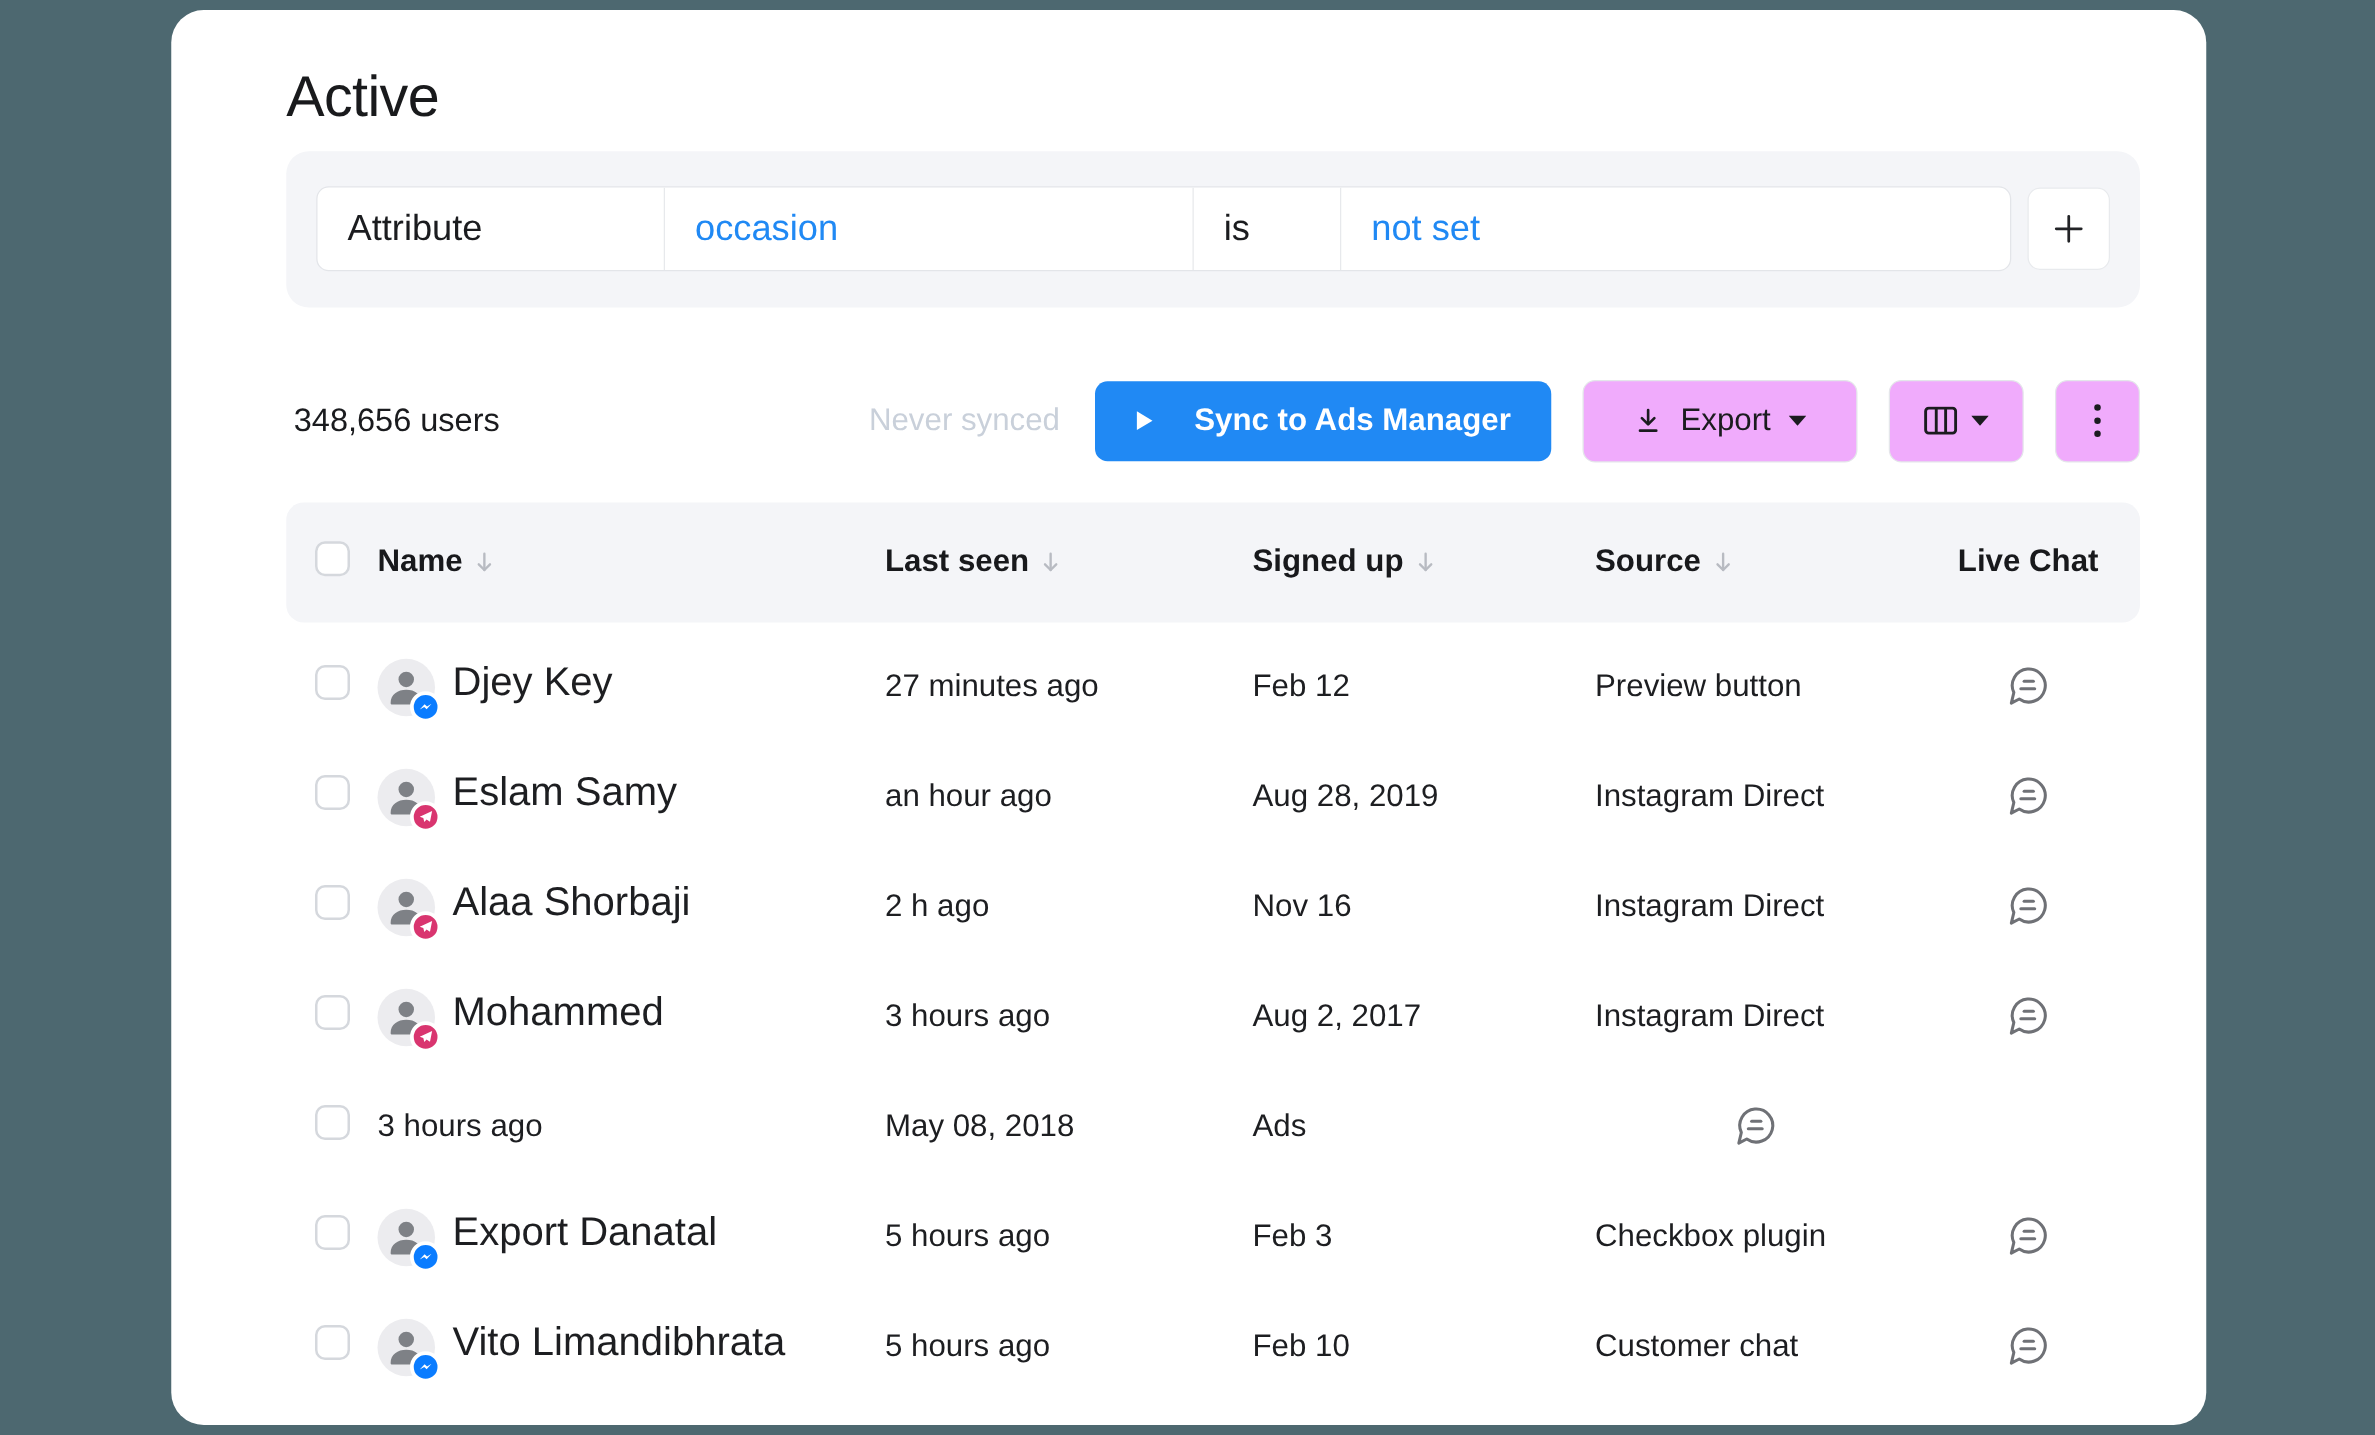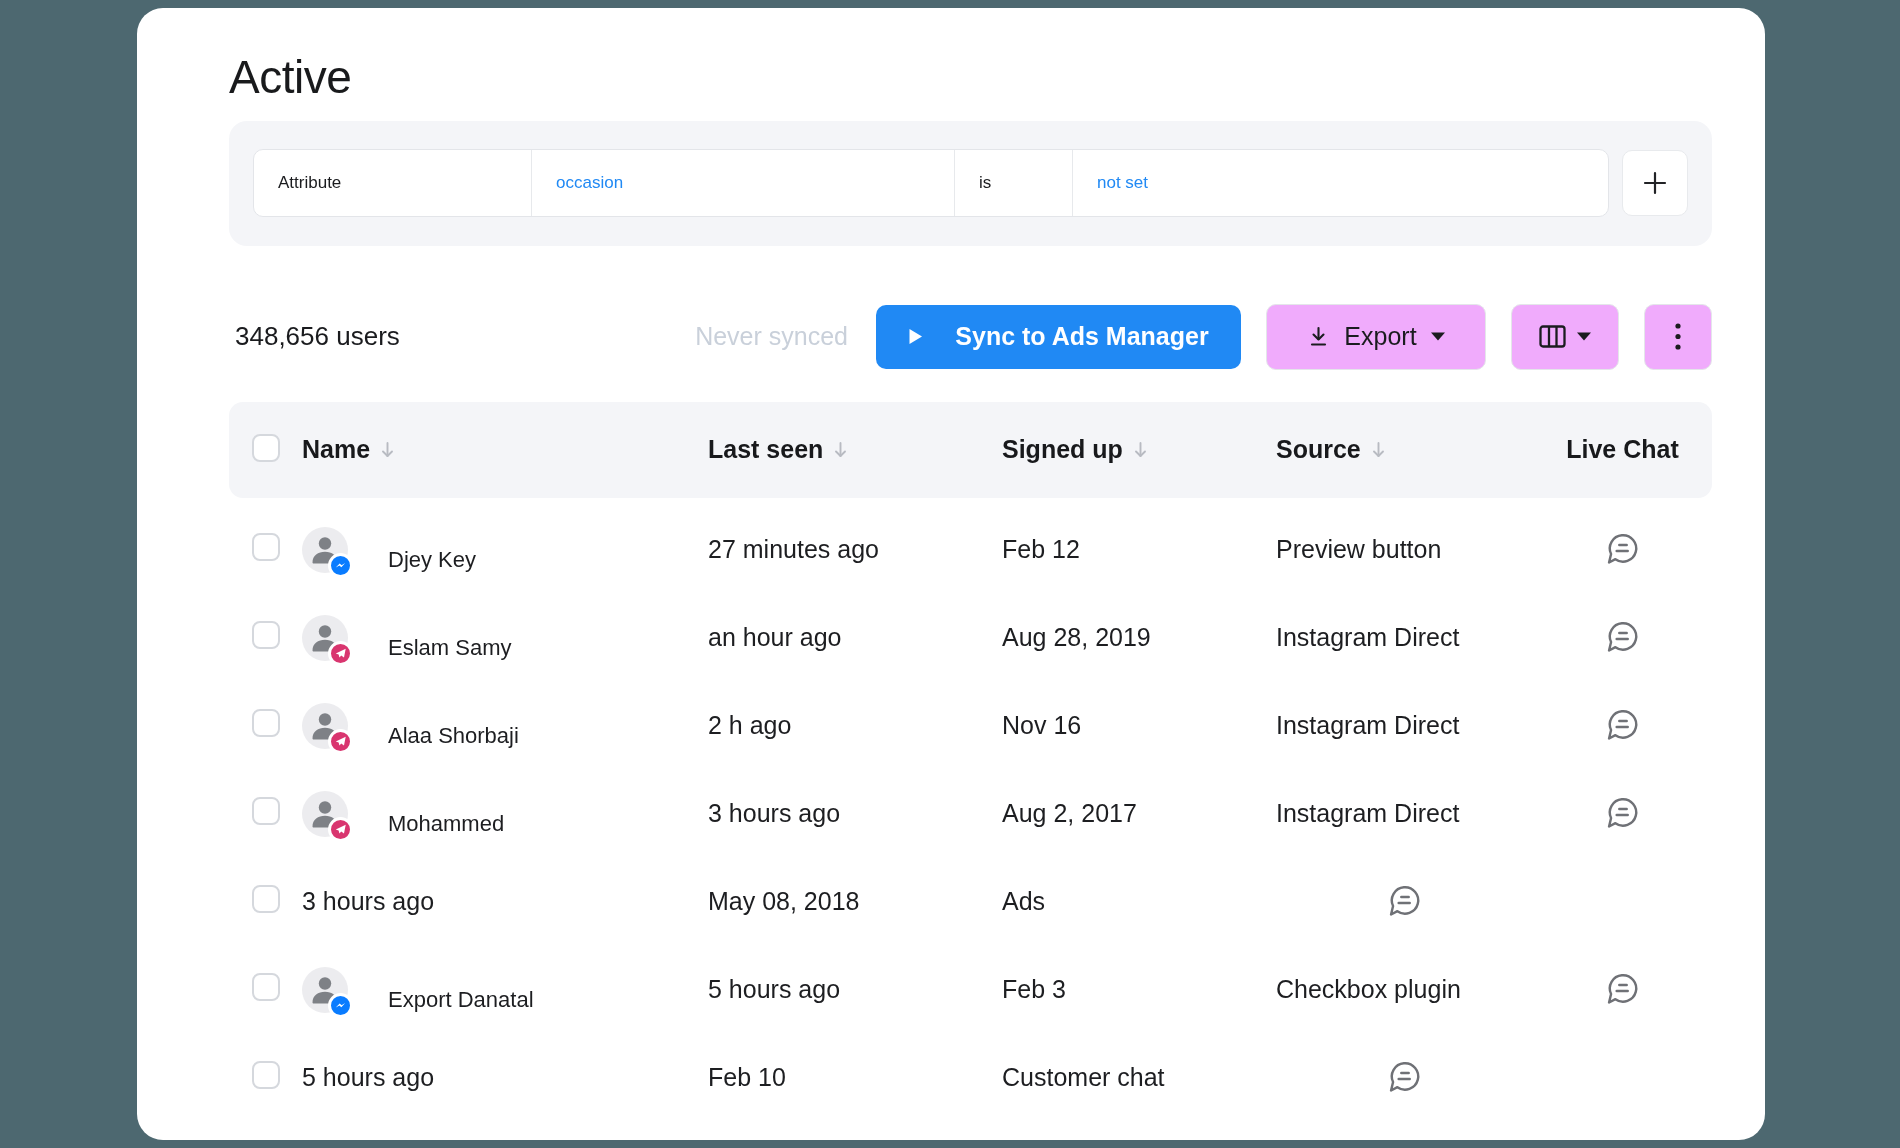--- a/index.html
+++ b/index.html
@@ -40,21 +40,21 @@
   .filter-bar{
     margin-top:18px;height:125px;width:100%;
     background:var(--color-panel);border-radius:18px;
     display:flex;align-items:center;padding:0 24px;gap:13px;
   }
   .filter-fields{
     flex:1;height:68px;display:flex;background:#fff;
     border:1px solid var(--color-border);border-radius:10px;overflow:hidden;
   }
   .ffield{
-    display:flex;align-items:center;padding:0 24px;font-size:17px;
+    display:flex;align-items:center;padding:0 24px;font-size:29px;
     border-right:1px solid #e7e9ec;cursor:pointer;color:var(--color-text);
   }
   .ffield:last-child{border-right:none;flex:1;}
   .ffield.blue{color:var(--color-accent);}
   .f-attr{width:278px;}
   .f-occasion{width:423px;}
   .f-is{width:118px;}
   .add-btn{
     width:66px;height:66px;background:#fff;border:1px solid #e8eaed;
     border-radius:10px;display:flex;align-items:center;justify-content:center;cursor:pointer;
@@ -85,21 +85,21 @@
     align-items:center;padding-left:23px;
   }
   .thead{
     margin-top:31px;height:96px;background:var(--color-panel);border-radius:14px;
   }
   .th{display:flex;align-items:center;gap:10px;font-size:25px;font-weight:700;color:#18191c;cursor:pointer;}
   .cell-chat{display:flex;justify-content:center;}
   .th.cell-chat{cursor:default;}
   .tbody{margin-top:8px;}
   .row{height:88px;font-size:25px;color:#1d1e21;}
-  .cell-name{display:flex;align-items:flex-end;gap:40px;font-size:22px;}
+  .cell-name{display:flex;align-items:flex-start;gap:14px;font-size:32px;}
   .checkbox{
     display:inline-block;width:28px;height:28px;background:#fff;
     border:2px solid #d5d8dd;border-radius:8px;cursor:pointer;
   }
   .avatar{
     position:relative;width:46px;height:46px;border-radius:50%;
     background:var(--color-avatar_bg);flex:0 0 46px;
   }
   .badge{
     position:absolute;right:-5px;bottom:-5px;width:25px;height:25px;border-radius:50%;
@@ -384,20 +384,35 @@
                 <path d="M6.7 21.8 A12.5 12.5 0 1 1 10.8 26.7 L4.8 29.8 Z"></path>
                 <path d="M14.5 13.3h7"></path>
                 <path d="M12 19h10.5"></path>
               </svg>
             </span>
           </div>
         </div>
 
         <div class="row grid">
           <div><span class="checkbox"></span></div>
+          <div class="cell-name">
+            <span class="avatar">
+              <svg width="46" height="46" viewBox="0 0 46 46">
+                <circle cx="23" cy="16.5" r="6.2" fill="#7e8186"></circle>
+                <path d="M10.5 35.5c0-7.2 5.7-10.8 12.5-10.8s12.5 3.6 12.5 10.8c0 .8-.6 1-1.2 1h-22.6c-.6 0-1.2-.2-1.2-1z" fill="#7e8186"></path>
+              </svg>
+              <span class="badge" data-channel="messenger">
+                <svg class="icon-messenger" width="13" height="13" viewBox="0 0 16 16">
+                  <path d="M2.2 10.6L7 5.4l2.4 2.3 4.4-2.7-4.8 5.3-2.4-2.3z" fill="#ffffff"></path>
+                </svg>
+
+              </span>
+            </span>
+            <span class="name-text">Vito Limandibhrata</span>
+          </div>
           <div>5 hours ago</div>
           <div>Feb 10</div>
           <div>Customer chat</div>
           <div class="cell-chat">
             <span class="chat-btn">
               <svg width="38" height="38" viewBox="0 0 36 36" fill="none" stroke="#6f7176" stroke-width="2.3" stroke-linecap="round" stroke-linejoin="round">
                 <path d="M6.7 21.8 A12.5 12.5 0 1 1 10.8 26.7 L4.8 29.8 Z"></path>
                 <path d="M14.5 13.3h7"></path>
                 <path d="M12 19h10.5"></path>
               </svg>

